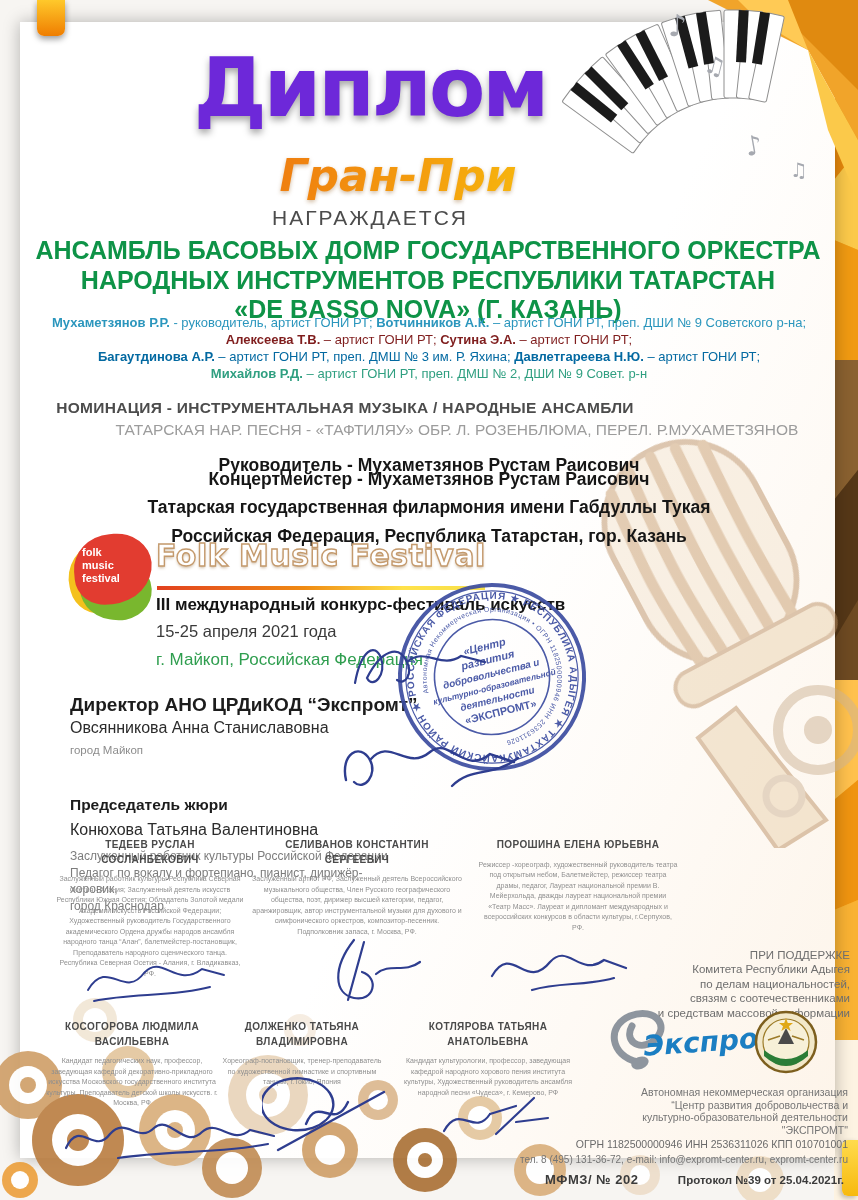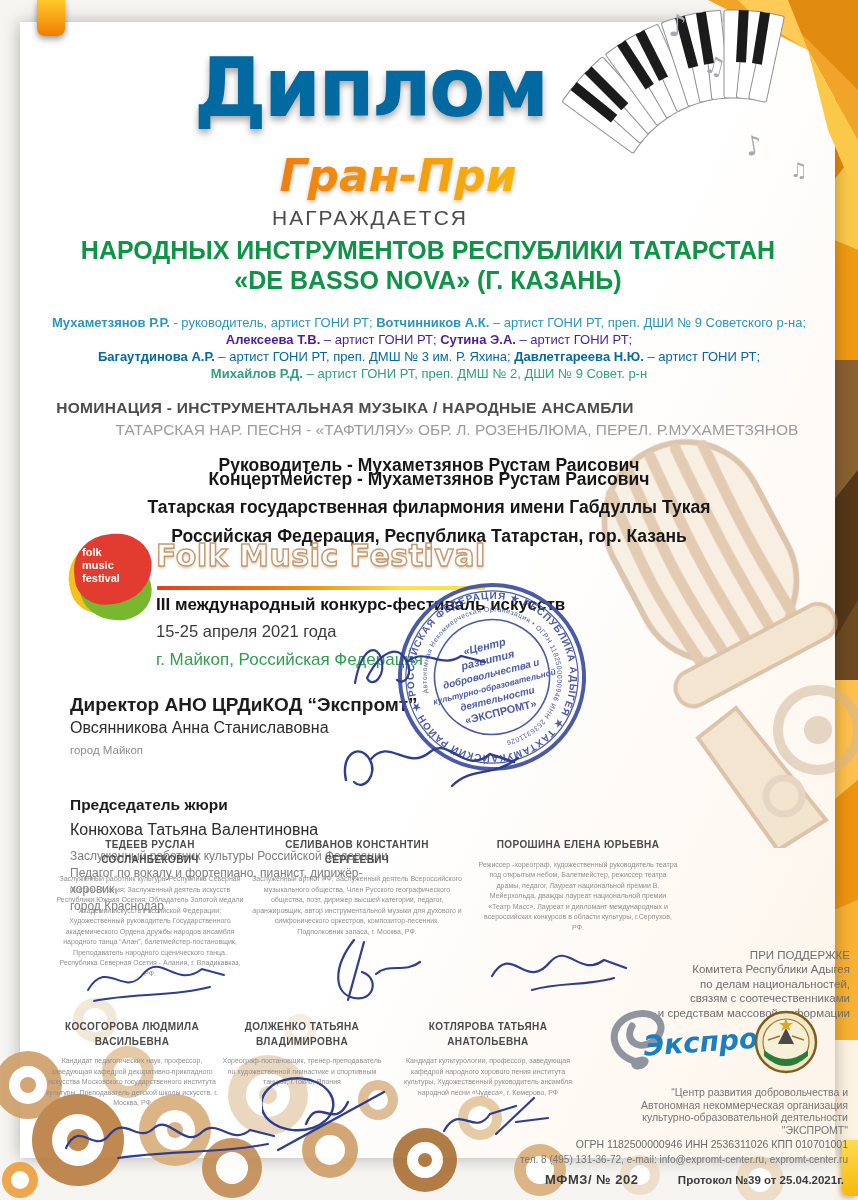--- a/index.html
+++ b/index.html
@@ -12,21 +12,21 @@
   #bookmark{left:37px;top:0;width:28px;height:36px;background:linear-gradient(180deg,#ffc92b,#ef7d00);border-radius:0 0 7px 7px;box-shadow:0 3px 6px rgba(0,0,0,.4);z-index:4;}
   #tab-br{right:0;bottom:4px;width:16px;height:56px;background:linear-gradient(180deg,#ffdb4d,#f7b90e);border-radius:6px 0 0 6px;box-shadow:-2px 2px 5px rgba(0,0,0,.25);z-index:4;}
   
   #strip{right:0;top:0;width:24px;height:1200px;z-index:1;}
   #topright{right:0;top:0;width:300px;height:220px;z-index:4;}
   #mic{right:-6px;top:398px;width:270px;height:450px;z-index:3;}
   #circles{left:0;bottom:0;width:858px;height:210px;z-index:3;}
   .note{position:absolute;color:#a6a9b0;z-index:4;font-family:"DejaVu Sans",sans-serif;}
   
   .txt{z-index:5;}
-  #title{left:0;top:40px;width:740px;text-align:center;font-family:"DejaVu Sans",sans-serif;font-size:82px;font-weight:800;letter-spacing:-3px;color:#0369a1;text-shadow:0 4px 7px rgba(0,0,0,.35);}
+  #title{left:0;top:40px;width:740px;text-align:center;font-family:"DejaVu Sans",sans-serif;font-size:82px;font-weight:800;letter-spacing:-3px;color:#6d28d9;text-shadow:0 4px 7px rgba(0,0,0,.35);}
   #award{left:0;top:150px;width:740px;text-align:center;font-family:"DejaVu Sans",sans-serif;font-size:44px;font-weight:700;font-style:italic;
         background:linear-gradient(100deg,#e2571d 8%,#f0840f 40%,#f7b50d 68%,#ffd60a 95%);-webkit-background-clip:text;background-clip:text;color:transparent;
         filter:drop-shadow(0 2px 2px rgba(130,70,0,.35));padding-left:28px;}
   #awarded{left:0;top:206px;width:740px;text-align:center;font-size:21px;color:#4c4c4c;letter-spacing:2px;}
   #recipient{left:28px;top:236px;width:800px;text-align:center;font-size:25px;font-weight:bold;color:#0e9347;line-height:1.18;}
   #members{left:24px;top:314px;width:810px;text-align:center;font-size:13px;line-height:1.32;}
   .m-line .mb{font-weight:bold;}
   #nomination{left:0;top:399px;width:690px;text-align:center;font-size:15.5px;font-weight:bold;color:#4c4c4c;letter-spacing:.3px;}
   #song{left:0;top:421px;width:858px;text-align:center;font-size:15.5px;color:#9c9c9c;padding-left:28px;}
   .leadline{left:0;width:858px;text-align:center;font-size:17.5px;font-weight:bold;color:#161616;}
@@ -193,27 +193,28 @@
       <circle cx="300" cy="40" r="16" fill="#e8d3b8" opacity=".45"></circle>
         <circle cx="300" cy="40" r="8" fill="#ffffff"></circle>
     </g>
   </svg>
 
   <div id="title" class="abs txt">Диплом</div>
   <div id="award" class="abs txt">Гран-При</div>
   <div id="awarded" class="abs txt">НАГРАЖДАЕТСЯ</div>
 
   <div id="recipient" class="abs txt">
+    <div>АНСАМБЛЬ БАСОВЫХ ДОМР ГОСУДАРСТВЕННОГО ОРКЕСТРА</div>
     <div>НАРОДНЫХ ИНСТРУМЕНТОВ РЕСПУБЛИКИ ТАТАРСТАН</div>
     <div>«DE BASSO NOVA» (Г. КАЗАНЬ)</div>
   </div>
 
   <div id="members" class="abs txt">
       <div class="m-line" style="color: rgb(43, 150, 189);"><span class="mb">Мухаметзянов Р.Р.</span><span> - руководитель, артист ГОНИ РТ; </span><span class="mb">Вотчинников А.К.</span><span> – артист ГОНИ РТ, преп. ДШИ № 9 Советского р-на;</span></div>
-      <div class="m-line" style="color: #4c1d95;"><span class="mb">Алексеева Т.В.</span><span> – артист ГОНИ РТ; </span><span class="mb">Сутина Э.А.</span><span> – артист ГОНИ РТ;</span></div>
+      <div class="m-line" style="color: #7f1d1d;"><span class="mb">Алексеева Т.В.</span><span> – артист ГОНИ РТ; </span><span class="mb">Сутина Э.А.</span><span> – артист ГОНИ РТ;</span></div>
       <div class="m-line" style="color: #0369a1;"><span class="mb">Багаутдинова А.Р.</span><span> – артист ГОНИ РТ, преп. ДМШ № 3 им. Р. Яхина; </span><span class="mb">Давлетгареева Н.Ю.</span><span> – артист ГОНИ РТ;</span></div>
       <div class="m-line" style="color: rgb(47, 159, 128);"><span class="mb">Михайлов Р.Д.</span><span> – артист ГОНИ РТ, преп. ДМШ № 2, ДШИ № 9 Совет. р-н</span></div>
     </div>
 
   <div id="nomination" class="abs txt">НОМИНАЦИЯ - ИНСТРУМЕНТАЛЬНАЯ МУЗЫКА / НАРОДНЫЕ АНСАМБЛИ</div>
   <div id="song" class="abs txt">ТАТАРСКАЯ НАР. ПЕСНЯ - «ТАФТИЛЯУ» ОБР. Л. РОЗЕНБЛЮМА, ПЕРЕЛ. Р.МУХАМЕТЗЯНОВ</div>
   <div class="abs txt leadline" style="top:447px;margin-top:8px;">Руководитель - Мухаметзянов Рустам Раисович</div>
   <div class="abs txt leadline" style="top:469px;">Концертмейстер - Мухаметзянов Рустам Раисович</div>
   <div class="abs txt leadline" style="top:497px;">Татарская государственная филармония имени Габдуллы Тукая</div>
   <div class="abs txt leadline" style="top:526px;">Российская Федерация, Республика Татарстан, гор. Казань</div>
@@ -366,22 +367,22 @@
   <svg id="emblem" class="abs" viewBox="0 0 64 64">
     <circle cx="32" cy="32" r="30" fill="#f2e8c9" stroke="#7d5f1e" stroke-width="2.5"></circle>
     <circle cx="32" cy="32" r="23" fill="#f7f0d8" stroke="#9c7b28" stroke-width="1.2"></circle>
     <path d="M10,40 Q32,58 54,40 L54,46 Q32,66 10,46 Z" fill="#2a7d36"></path>
     <polygon points="24,34 32,18 40,34" fill="#4a4a4a"></polygon>
     <polygon points="32,8 33.8,13 39,13 35,16.2 36.6,21 32,18 27.4,21 29,16.2 25,13 30.2,13" fill="#e0a818"></polygon>
     <path d="M14,30 L26,26 M50,30 L38,26" stroke="#9c7b28" stroke-width="1.5"></path>
   </svg>
 
   <div id="org" class="abs">
+    <div>Автономная некоммерческая организация</div>
     <div>“Центр развития добровольчества и</div>
-    <div>Автономная некоммерческая организация</div>
     <div>культурно-образовательной деятельности</div>
     <div>"ЭКСПРОМТ"</div>
     <div class="org-ogrn">ОГРН 1182500000946 ИНН 2536311026 КПП 010701001</div>
     <div class="org-tel">тел. 8 (495) 131-36-72, e-mail: info@expromt-center.ru, expromt-center.ru</div>
   </div>
 
   <div id="footer-left" class="abs">МФМЗ/  №  202</div>
   <div id="footer-right" class="abs">Протокол №39 от 25.04.2021г.</div>
 
 </div>

